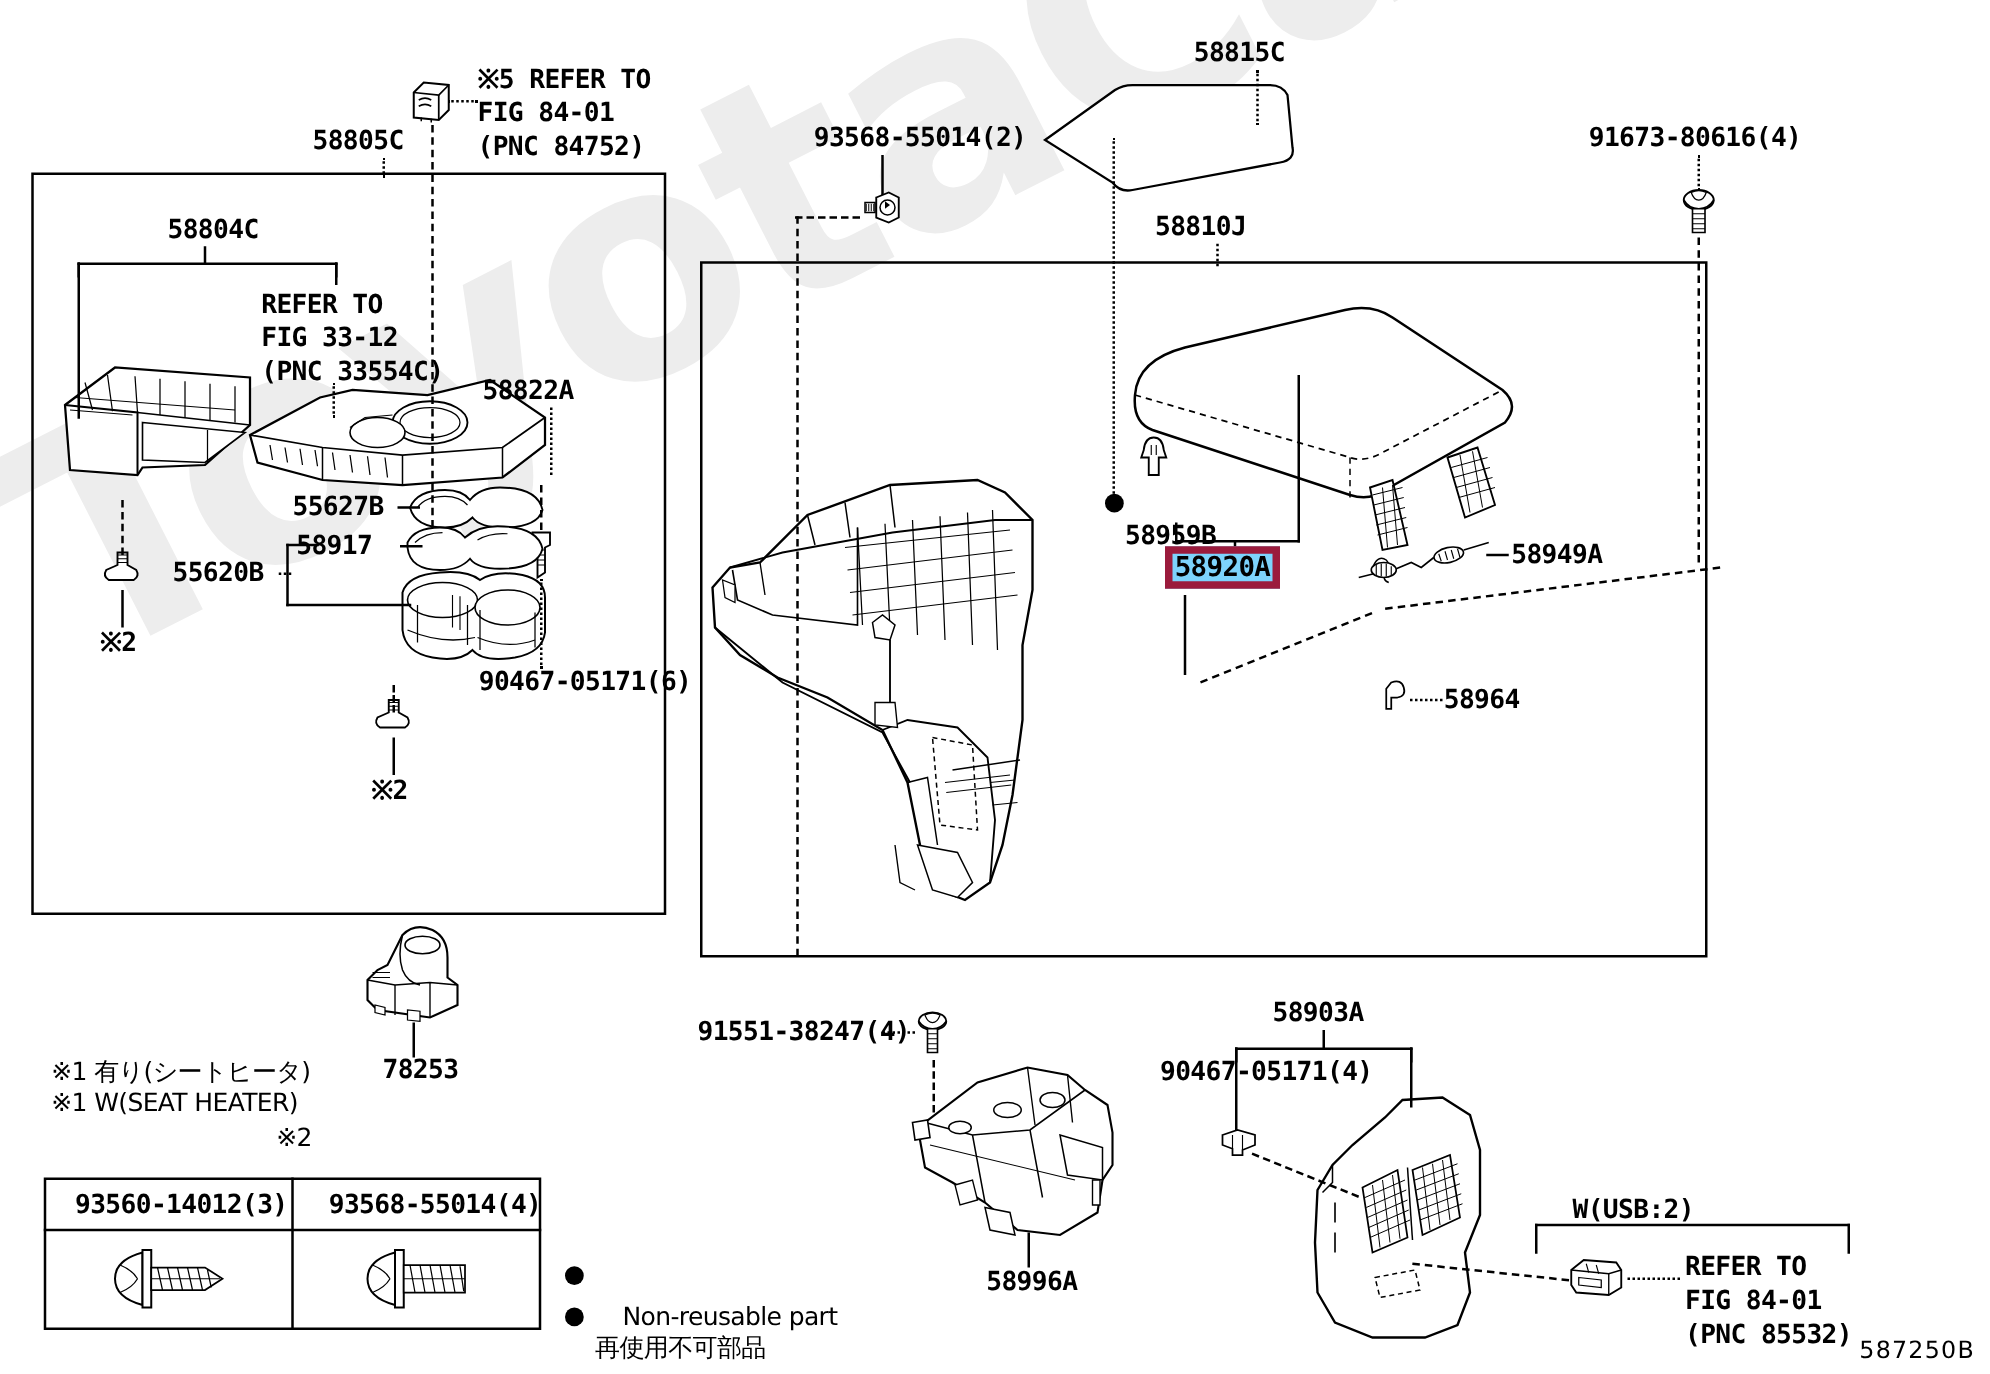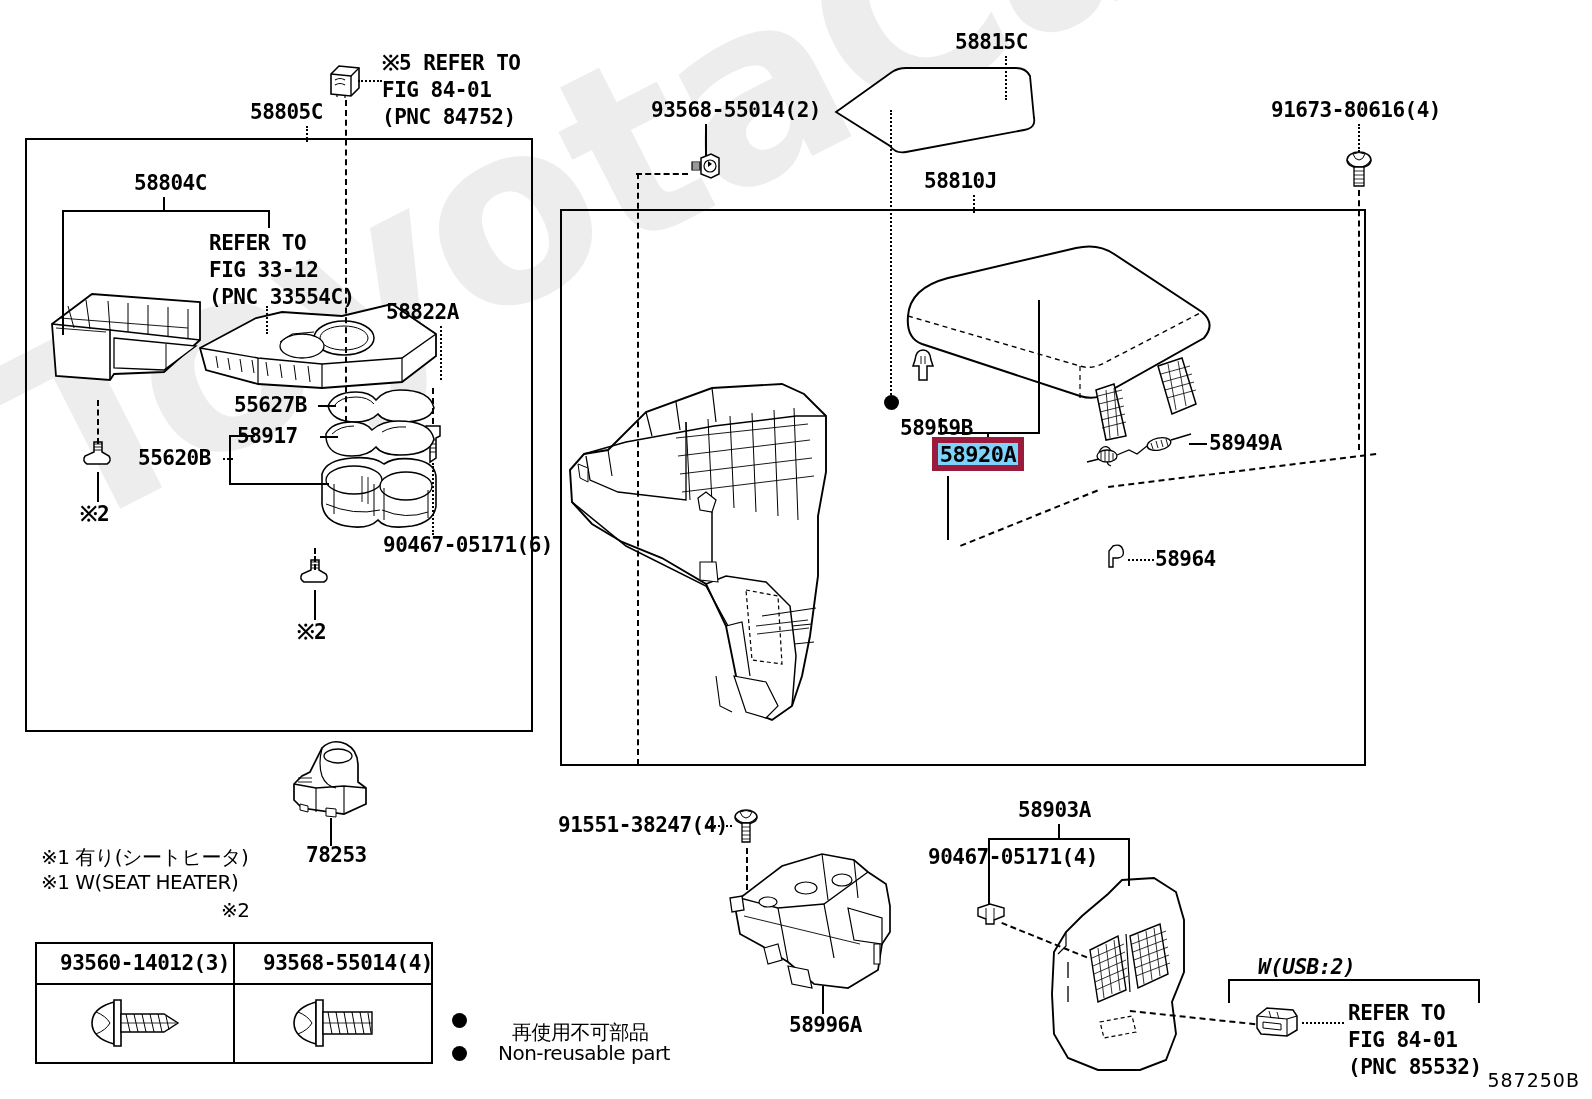--- a/index.html
+++ b/index.html
@@ -419,21 +419,21 @@
     <path d="M28 6 q-22 6 -22 21 q0 15 22 21 Z" fill="#fff" stroke="#000" stroke-width="1.6"></path>
     <path d="M10 16 q10 4 14 11 M10 38 q10 -4 14 -11" fill="none" stroke="#000" stroke-width="1"></path>
     <rect x="28" y="4" width="7" height="46" fill="#fff" stroke="#000" stroke-width="1.6"></rect>
     <path d="M35 16 L84 16 L84 38 L35 38 Z" fill="#fff" stroke="#000" stroke-width="1.4"></path>
     <path d="M40 16 L44 38 M48 16 L52 38 M56 16 L60 38 M64 16 L68 38 M72 16 L76 38
              M80 17 L83 37" stroke="#000" stroke-width="1"></path>
     <path d="M35 27 L84 27" stroke="#000" stroke-width="0.8"></path>
   </svg>
 
   <div class="bullet" style="left:452px;top:1013px;"></div>
-  <div class="lbl jp" style="left:476px;top:1020px;margin-left:36px;">再使用不可部品</div>
+  <div class="lbl jp" style="left:476px;top:1066px;">再使用不可部品</div>
   <div class="bullet" style="left:452px;top:1046px;"></div>
   <div class="lbl jp" style="left:498px;top:1041px;">Non-reusable part</div>
 
   <div class="lbl" style="left:558px;top:813px;">91551-38247(4)</div>
   <div class="ld ld-dot-h" style="left:706px;top:825px;width:26px;"></div>
   <svg class="art" style="left:730px;top:806px;" width="32" height="44" viewBox="0 0 32 44">
     <ellipse cx="16" cy="11" rx="11" ry="7" fill="#fff" stroke="#000" stroke-width="1.5"></ellipse>
     <path d="M5 11 q4 6 11 6 q7 0 11 -6" fill="#fff" stroke="#000" stroke-width="1.3"></path>
     <path d="M10 6 q6 -3 12 0 q-2 6 -6 6 q-4 0 -6 -6 Z" fill="#fff" stroke="#000" stroke-width="1"></path>
     <path d="M12 17 L20 17 L20 36 L12 36 Z" fill="#fff" stroke="#000" stroke-width="1.3"></path>
@@ -486,21 +486,21 @@
     <path d="M54 74 L60 124 M62 70 L68 120 M70 66 L76 117" stroke="#000" stroke-width="0.8"></path>
     <path d="M86 62 L116 50 L124 100 L94 114 Z" fill="#fff" stroke="#000" stroke-width="1.4"></path>
     <path d="M88 70 L122 57 M89 78 L123 65 M90 86 L124 73 M91 94 L125 81
              M92 102 L126 89" stroke="#000" stroke-width="0.8"></path>
     <path d="M94 60 L100 110 M102 57 L108 106 M110 54 L116 102" stroke="#000" stroke-width="0.8"></path>
     <path d="M82 60 L86 118" fill="none" stroke="#000" stroke-width="1.2"></path>
 
     <path d="M56 148 L88 142 L92 158 L60 164 Z" fill="none" stroke="#000" stroke-width="1.2" stroke-dasharray="4 3"></path>
   </svg>
 
-  <div class="lbl" style="left:1258px;top:955px;font-style:italic;">W(USB:2)</div>
+  <div class="lbl" style="left:1258px;top:955px;">W(USB:2)</div>
   <div class="ld ld-solid-h" style="left:1228px;top:979px;width:252px;"></div>
   <div class="ld ld-solid-v" style="left:1228px;top:979px;height:24px;"></div>
   <div class="ld ld-solid-v" style="left:1478px;top:979px;height:24px;"></div>
 
   <div class="ld ld-dash-h" style="left:1130px;top:1010px;width:126px;transform:rotate(6deg);transform-origin:0 0;"></div>
 
   <svg class="art" style="left:1253px;top:1002px;" width="50" height="38" viewBox="0 0 50 38">
     <path d="M4 14 L14 6 L40 8 L44 14 L44 28 L34 34 L8 32 L4 26 Z" fill="#fff" stroke="#000" stroke-width="1.5"></path>
     <path d="M4 14 L34 17 L44 14" fill="none" stroke="#000" stroke-width="1.2"></path>
     <path d="M34 17 L34 34" fill="none" stroke="#000" stroke-width="1.1"></path>

